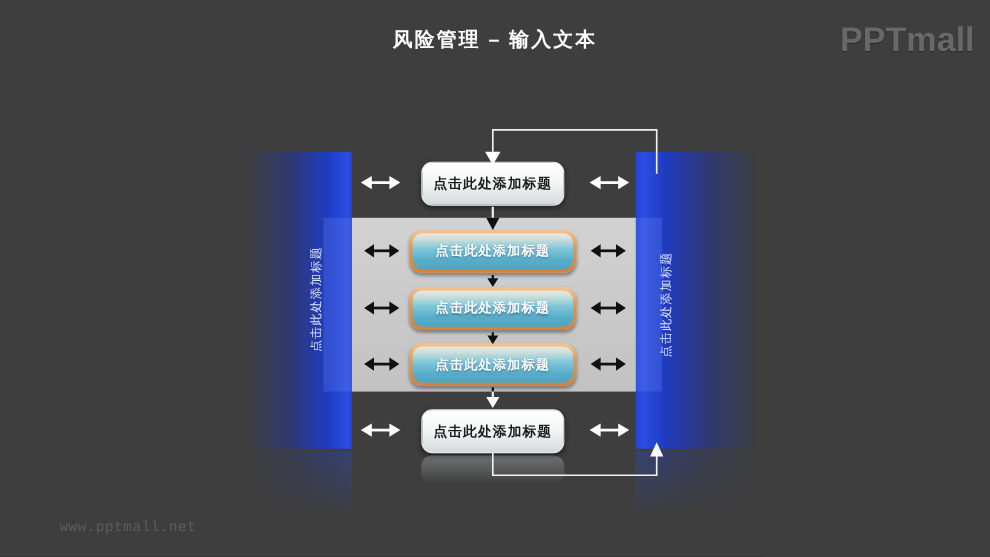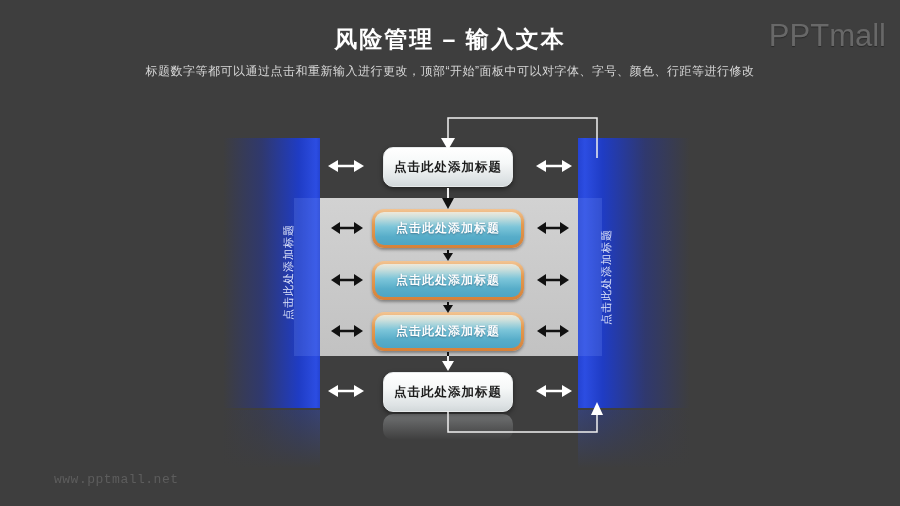--- a/index.html
+++ b/index.html
@@ -7,30 +7,30 @@
     font-family:"Liberation Sans","DejaVu Sans",sans-serif;
     background:#2b2b2b;
   }
   .stage{
     position:relative;width:900px;height:506px;
     background:#3e3e3e;overflow:hidden;
   }
   
   .page-title{
     position:absolute;left:0;top:24px;width:900px;
-    text-align:center;color:#ffffff;font-size:23px;font-weight:bold;
+    text-align:center;color:#ffffff;font-size:18px;font-weight:bold;
     letter-spacing:2px;
   }
   .page-subtitle{
     position:absolute;left:0;top:63px;width:900px;
     text-align:center;color:#d8d8d8;font-size:12px;letter-spacing:0.5px;
   }
   .logo{
     position:absolute;right:14px;top:18px;
-    color:#686868;font-size:31px;font-weight:400;letter-spacing:0px;
+    color:#686868;font-size:31px;font-weight:700;letter-spacing:0px;
     text-shadow:0 1px 1px rgba(0,0,0,0.35);
   }
   .watermark{
     position:absolute;left:54px;top:472px;
     color:#5d5d5d;font-size:13px;letter-spacing:0.5px;font-family:Liberation Mono, monospace;
   }
   
   .bar{position:absolute;top:138px;height:270px;z-index:1;}
   .bar.left{
     left:223px;width:97px;
@@ -104,21 +104,20 @@
   .orange-btn.b3{top:312px;}
   
   .connectors{position:absolute;left:0;top:0;z-index:4;pointer-events:none;}
 </style>
 </head>
 <body>
 
 <div class="stage">
 
   <div class="page-title">风险管理 – 输入文本</div>
-  <div class="page-subtitle">标题数字等都可以通过点击和重新输入进行更改，顶部“开始”面板中可以对字体、字号、颜色、行距等进行修改</div>
   <div class="logo">PPTmall</div>
 
   <div class="bar left"></div>
   <div class="bar right"></div>
   <div class="bar-strip left"></div>
   <div class="bar-strip right"></div>
   <div class="bar-reflection left">
     <div class="fill"></div>
       <div class="fade"></div>
   </div>

